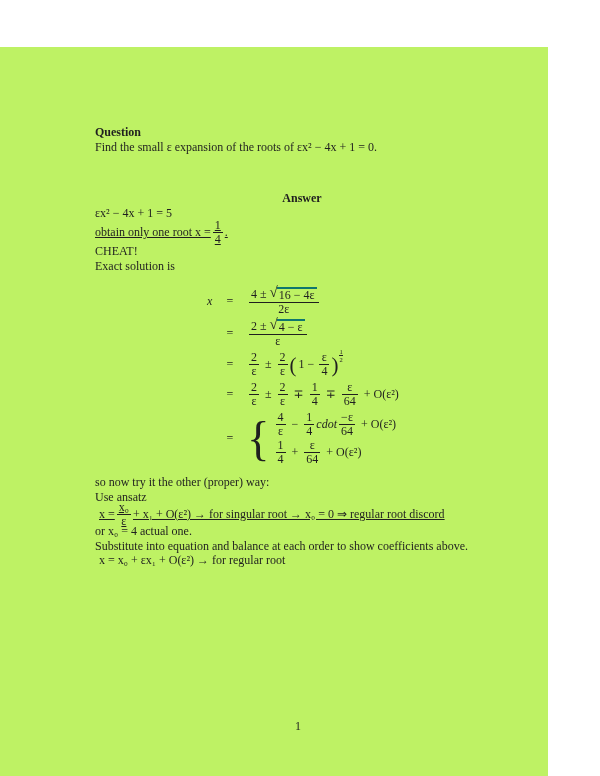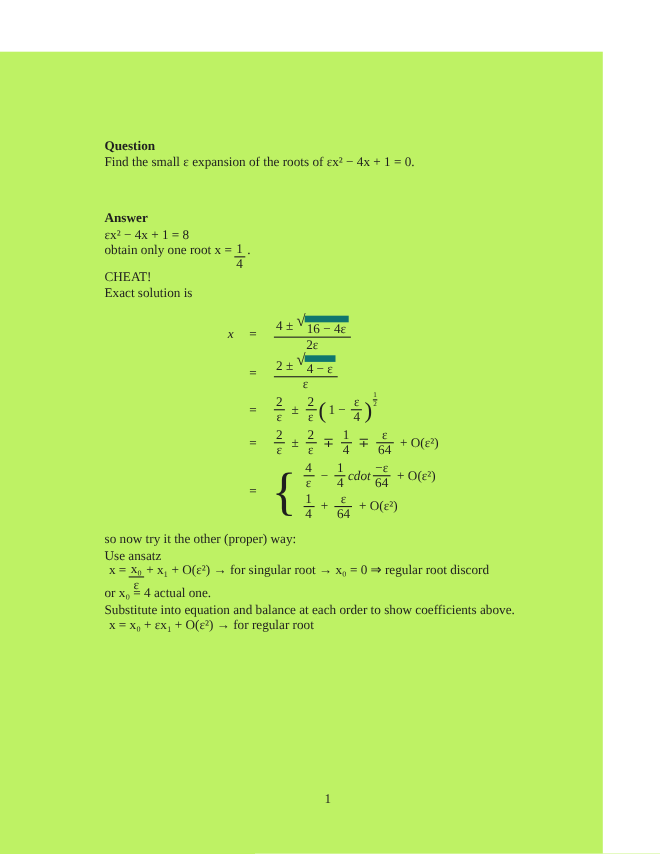--- a/index.html
+++ b/index.html
@@ -3,32 +3,32 @@
 <meta charset="utf-8">
 <style>
   html,body{margin:0;padding:0;}
   body{width:600px;height:776px;background:#ffffff;overflow:hidden;}
   .page{
     position:relative;width:548px;height:776px;background:#bef264;
     color:#1f1f1f;font-family:"Liberation Serif", serif;font-size:12px;line-height:14.5px;margin-top:47px;
   }
   .content{position:absolute;left:95px;top:78px;width:414px;}
   .heading{font-weight:bold;}
-  .answer-heading{margin-top:37px;}
+  .answer-heading{margin-top:37px;text-align:center;}
   .para{margin:0;}
-  .fline{display:flex;align-items:flex-start;height:24px;}
+  .fline{display:flex;align-items:center;height:24px;text-decoration:underline;}
   .fline .txt{white-space:pre;}
   
   .frac{display:inline-flex;flex-direction:column;align-items:center;vertical-align:middle;margin:0 2px;}
   .frac .num{display:flex;align-items:center;justify-content:center;line-height:13px;padding:0 2px;}
   .frac .den{display:block;align-self:stretch;text-align:center;border-top:1px solid #1f1f1f;line-height:13px;padding:0 2px;}
   
   .sqrt{display:inline-flex;align-items:stretch;margin-left:3px;}
   .rsign{font-size:15px;line-height:13px;margin-right:-1px;transform:translateY(-1px);}
-  .radicand{border-top:6px solid #0f766e;line-height:13px;padding:0 2px;}
+  .radicand{border-top:2px solid #0f766e;line-height:13px;padding:0 2px;}
   
   .eqblock{margin-top:14px;margin-left:112px;}
   .eqrow{display:flex;align-items:center;margin-bottom:3px;}
   .eqrow .lhs{width:15px;font-style:italic;}
   .eqrow .rel{width:16px;text-align:center;margin-right:9px;}
   .op{margin:0 4px;}
   .tail{margin-left:4px;}
   .bigp{font-size:21px;line-height:0;font-weight:400;}
   .supfrac{display:inline-flex;flex-direction:column;align-items:center;font-size:6.5px;line-height:7px;transform:translateY(-9px);margin-left:1px;}
   .supfrac .sd{border-top:0.5px solid #1f1f1f;}
@@ -44,21 +44,21 @@
 </head>
 <body>
 
 <div class="page">
   <div class="content">
 
     <div class="heading">Question</div>
     <div class="para">Find the small ε expansion of the roots of εx² − 4x + 1 = 0.</div>
 
     <div class="heading answer-heading">Answer</div>
-    <div class="para">εx² − 4x + 1 = 8</div>
+    <div class="para">εx² − 4x + 1 = 5</div>
 
     <div class="para fline">
       <span class="txt">obtain only one root x =</span>
       <span class="frac">
         <span class="num">1</span>
         <span class="den">4</span>
       </span>
       <span class="txt">.</span>
     </div>
 

